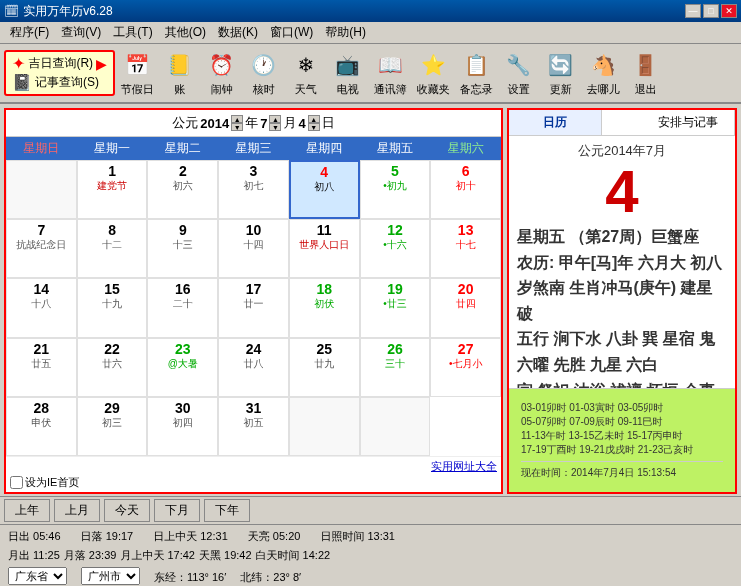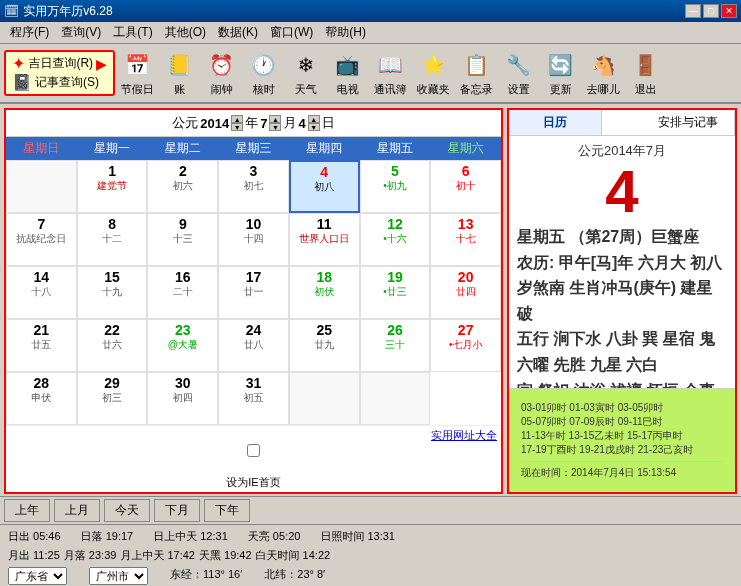--- a/index.html
+++ b/index.html
@@ -225,22 +225,22 @@
     }
     #status-row2 {
       display: flex;
       gap: 4px;
       align-items: center;
       padding: 2px 4px;
       font-size: 11px;
     }
     #status-row3 {
       display: flex;
-      gap: 22px;
-      align-items: flex-start;
+      gap: 14px;
+      align-items: flex-end;
       padding: 2px 4px;
       font-size: 11px;
     }
     select {
       font-size: 11px;
       height: 18px;
       padding: 0 2px;
     }
     
     #right-bottom {
@@ -251,21 +251,21 @@
       background: #bef264;
     }
     .separator { border-top: 1px solid #ccc; margin: 4px 0; }
     #cal-footer {
       padding: 2px 4px;
       font-size: 11px;
       text-align: right;
       border-top: 1px solid #eee;
     }
     .footer-link { color: #0000cc; text-decoration: underline; cursor: pointer; }
-    .footer-checkbox { display: flex; align-items: center; gap: 18px; margin-top: 1px; flex-direction: column; }
+    .footer-checkbox { display: flex; align-items: center; gap: 2px; margin-top: 1px; }
   </style>
 </head>
 <body>
 
 <div id="title-bar">
   <div id="title-bar-left">
     <span>🗓</span>
     <span>实用万年历v6.28</span>
   </div>
   <div id="title-bar-controls">

